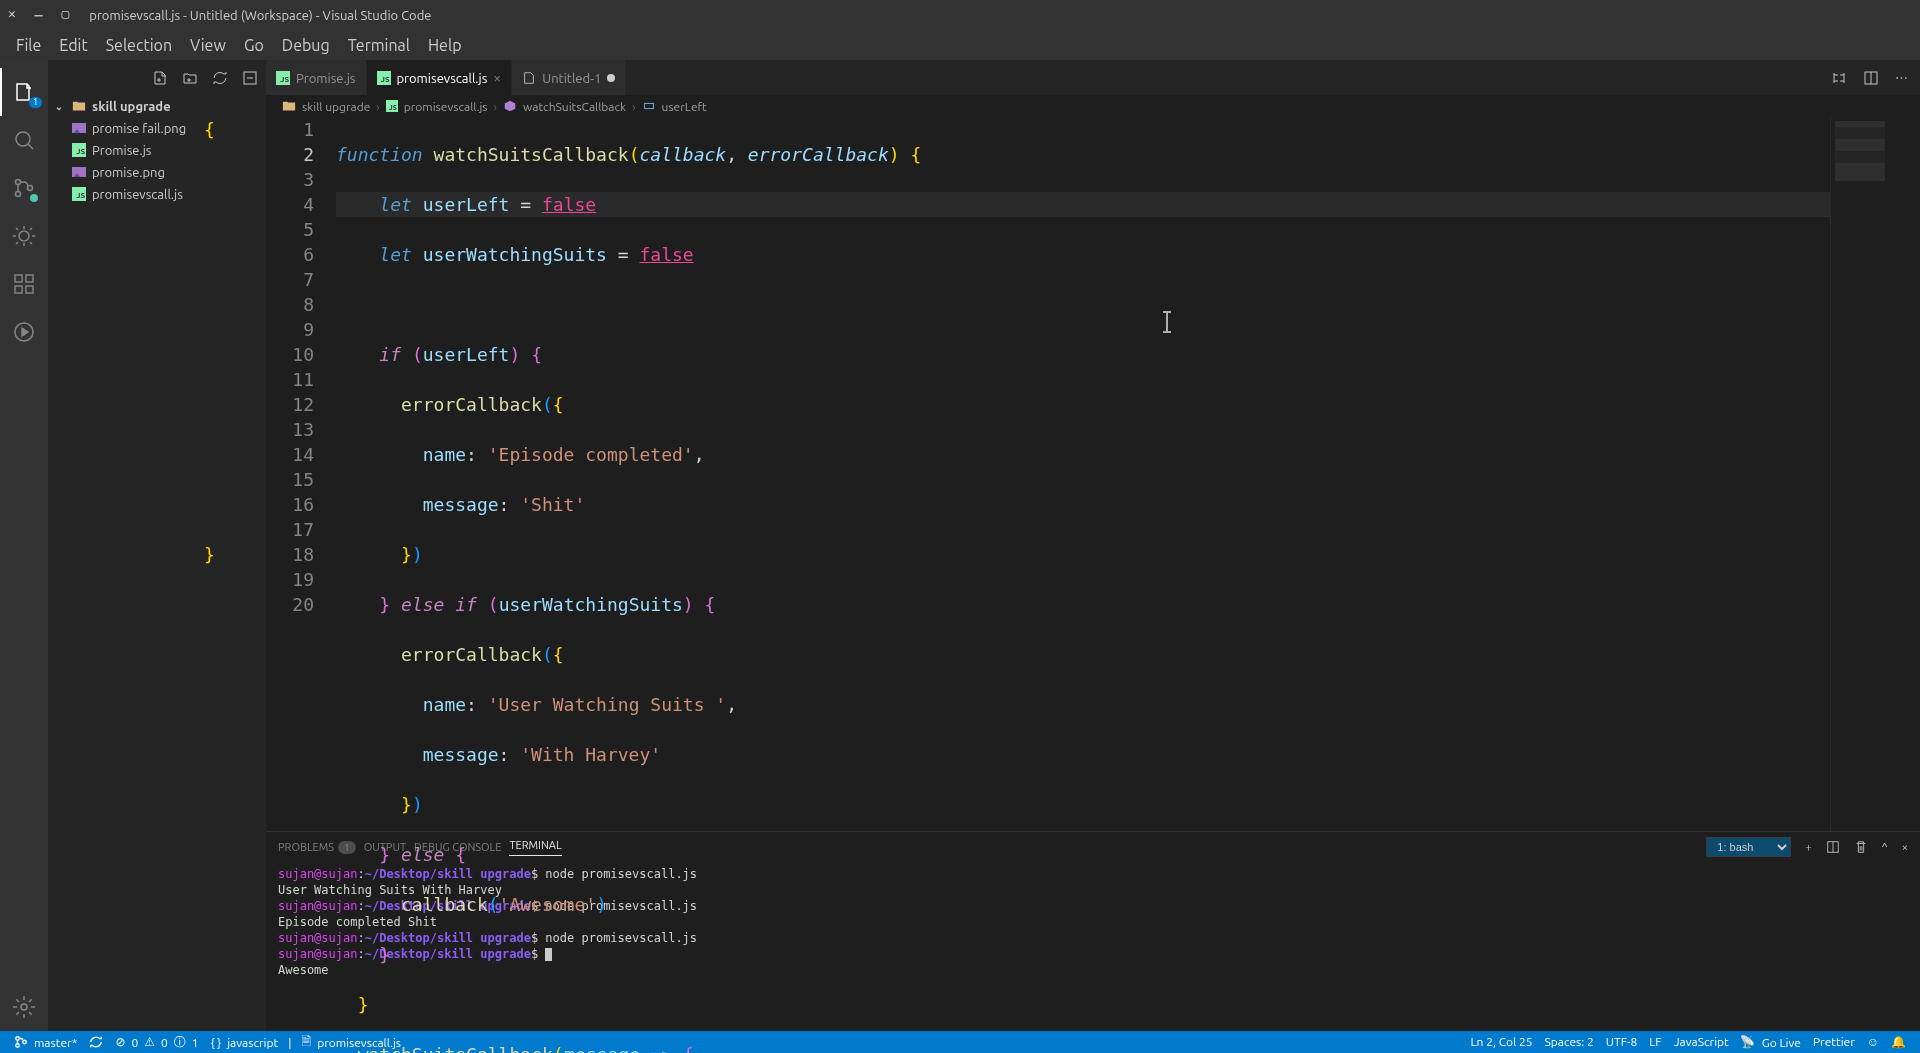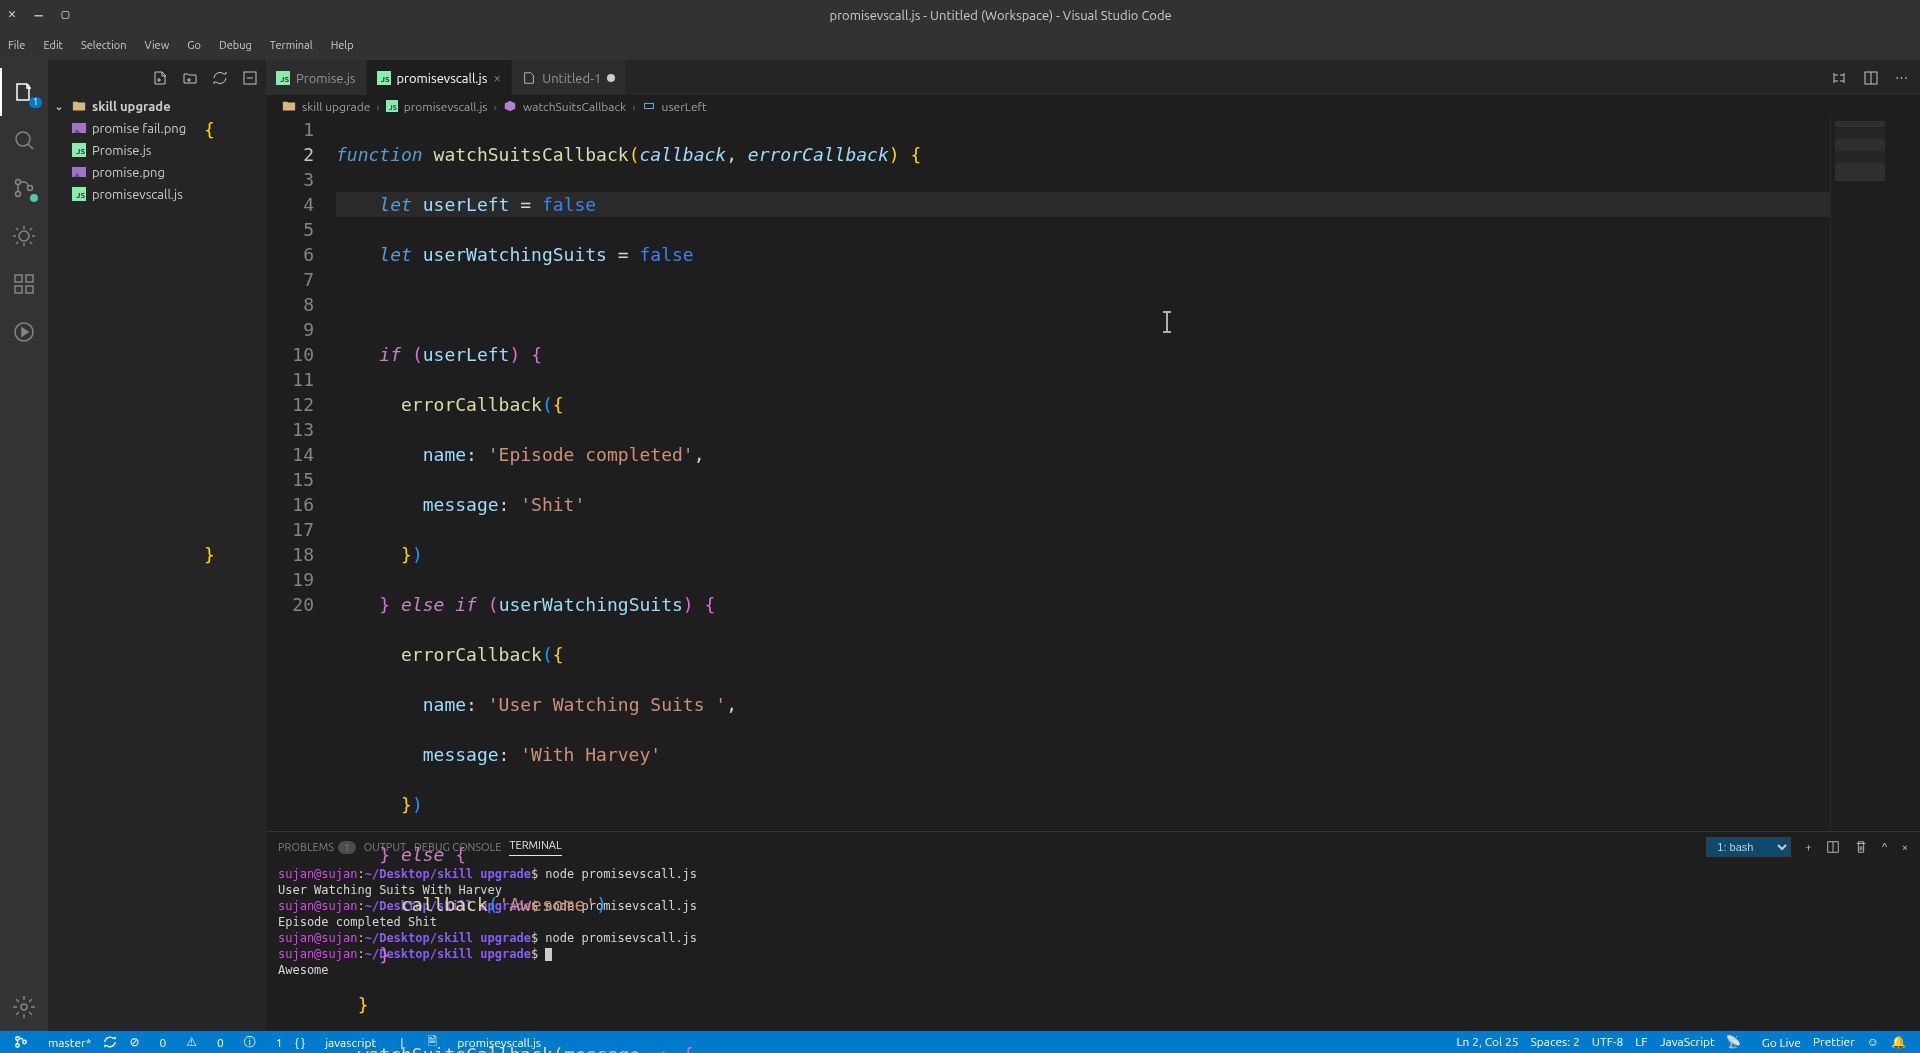--- a/index.html
+++ b/index.html
@@ -18,29 +18,29 @@
   height: 30px;
   background: #323233;
   display: flex;
   align-items: center;
   padding: 0 8px;
   color: #cccccc;
   font-size: 13px;
 }
 .titlebar .win-controls { display: flex; gap: 18px; margin-right: 20px; }
 .titlebar .win-controls span { cursor: pointer; font-family: monospace; }
-.titlebar .title { flex: 1; text-align: center; }
+.titlebar .title { flex: 1; }
 .menubar {
   height: 30px;
   background: #323233;
   display: flex;
   align-items: center;
-  padding: 0 0;
+  padding: 0 8px;
   gap: 2px;
-  font-size: 11px;
+  font-size: 16px;
 }
 .menubar .menu-item { padding: 4px 8px; cursor: pointer; }
 .main {
   flex: 1;
   display: flex;
   min-height: 0;
 }
 .activitybar {
   width: 48px;
   background: #333333;
@@ -167,21 +167,21 @@
   background: #1e1e1e;
   border-left: 1px solid #2a2a2a;
 }
 .minimap-content { width: 50px; height: 60px; margin: 4px; background: linear-gradient(#3a3a3a 0 10%, #2a2a2a 10% 30%, #3a3a3a 30% 50%, #2a2a2a 50% 70%, #3a3a3a 70% 100%); opacity: 0.6; }
 
 .c-kw { color: #569cd6; font-style: italic; }
 .c-kw2 { color: #569cd6; }
 .c-fn { color: #dcdcaa; }
 .c-param { color: #9cdcfe; font-style: italic; }
 .c-var { color: #9cdcfe; }
-.c-bool { color: #3b82f6; }
+.c-bool { color: #ec4899; text-decoration: underline; }
 .c-op { color: #d4d4d4; }
 .c-punc { color: #ffd700; }
 .c-punc2 { color: #da70d6; }
 .c-punc3 { color: #179fff; }
 .c-str { color: #ce9178; }
 .c-ctrl { color: #c586c0; font-style: italic; }
 
 .cursor-ibeam {
   position: absolute;
   left: 830px; top: 195px;
@@ -233,21 +233,21 @@
 
 .statusbar {
   height: 22px;
   background: #007acc;
   color: #ffffff;
   display: flex;
   align-items: center;
   font-size: 12px;
   padding: 0 8px;
 }
-.statusbar .sb-item { padding: 0 6px; cursor: pointer; display: flex; align-items: center; gap: 20px; height: 100%; }
+.statusbar .sb-item { padding: 0 6px; cursor: pointer; display: flex; align-items: center; gap: 6px; height: 100%; }
 .statusbar .sb-right { margin-left: auto; display: flex; }
 svg { display: block; }
 </style>
 </head>
 <body>
 
 <div class="titlebar">
   <div class="win-controls">
     <span>✕</span>
     <span style="font-size:16px">−</span>

